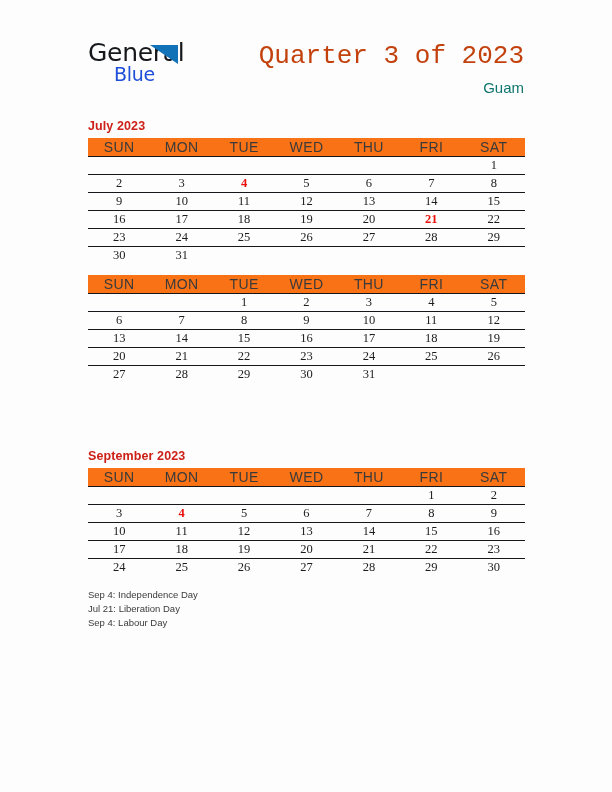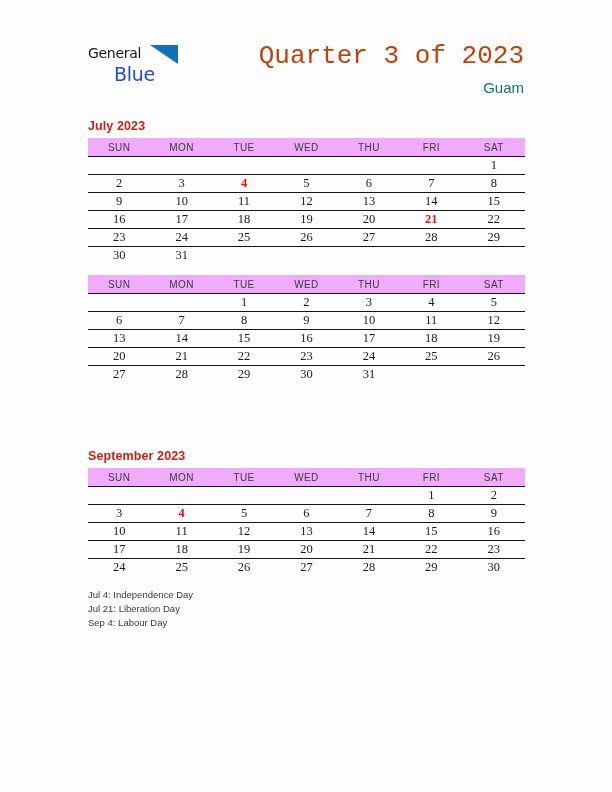--- a/index.html
+++ b/index.html
@@ -38,21 +38,21 @@
     left: 88px;
     top: 42px;
     width: 130px;
     height: 48px;
   }
   .logo-row1 {
     position: absolute;
     left: 0;
     top: 0;
     font-family: "DejaVu Sans", sans-serif;
-    font-size: 14px;
+    font-size: 25px;
     letter-spacing: -0.3px;
     color: #17181c;
     line-height: 22px;
     white-space: nowrap;
   }
   .logo-tri {
     position: absolute;
     left: 62px;
     top: 3px;
     width: 0;
@@ -119,23 +119,23 @@
     width: 437px;
     table-layout: fixed;
   }
   table.cal th,
   table.cal td {
     width: 62.4px;
     text-align: center;
     padding: 0;
   }
   table.cal th {
-    background: #f0abfc;
+    background: #f97316;
     font-family: "Liberation Sans", sans-serif;
-    font-size: 10px;
+    font-size: 14px;
     font-weight: normal;
     color: #3a3a3a;
     height: 18px;
     letter-spacing: 0.4px;
     border-bottom: 1.3px solid #16161a;
   }
   table.cal td {
     font-family: "Liberation Serif", serif;
     font-size: 12.5px;
     color: #1c1c1c;
@@ -383,18 +383,18 @@
             <td>27</td>
             <td>28</td>
             <td>29</td>
             <td>30</td>
           </tr>
         </tbody>
     </table>
   </div>
 
   <div class="notes">
-    <div class="note-line">Jul 4: Independence Day</div>
+    <div class="note-line">Sep 4: Independence Day</div>
     <div class="note-line">Jul 21: Liberation Day</div>
     <div class="note-line">Sep 4: Labour Day</div>
   </div>
 
 </div>
 
 </body></html>

